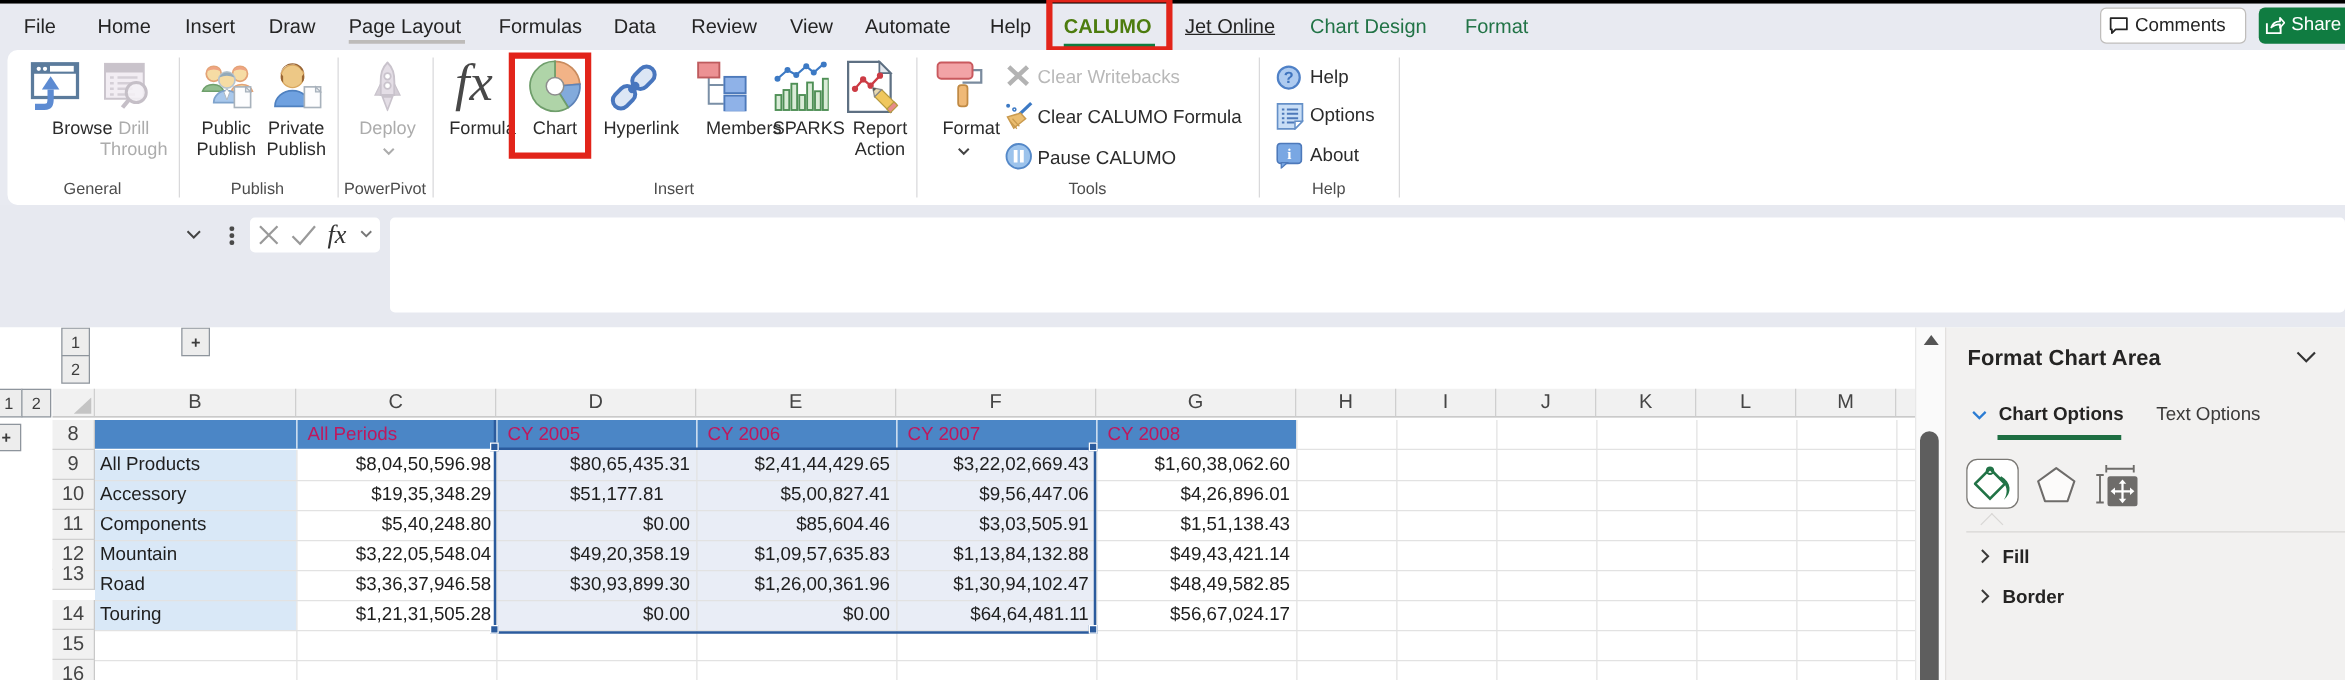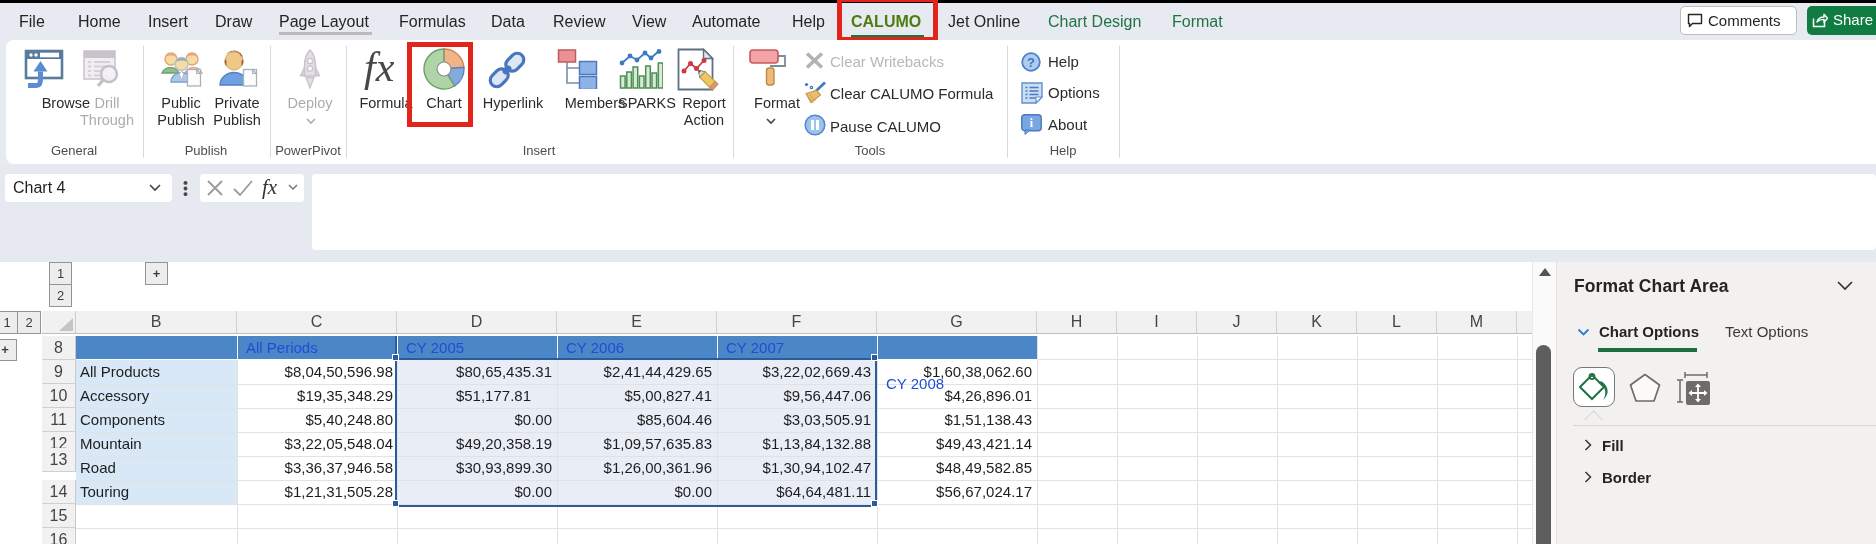--- a/index.html
+++ b/index.html
@@ -34,21 +34,21 @@
   
   #gridarea { left:0; top:262px; width:1532px; height:282px; background:#fff; overflow:hidden; }
   .ob { position:absolute; background:#EDEDED; border:1px solid #8E959D; font-size:13px; color:#3C3C3C; text-align:center; }
   #colhdr { position:absolute; left:42px; top:49px; width:1490px; height:23px; background:#F1F1F1; border-bottom:1px solid #BDBDBD; }
   .ch { position:absolute; top:0; height:22px; line-height:22px; text-align:center; font-size:16px; color:#454545; border-right:1px solid #CFCFCF; }
   .rh { position:absolute; left:42px; width:34px; height:24px; line-height:24px; text-align:center; font-size:16px; color:#454545; background:#F1F1F1; border-bottom:1px solid #CFCFCF; border-right:1px solid #C9C9C9; }
   .gv { position:absolute; width:1px; background:#E2E2E2; }
   .gh { position:absolute; height:1px; background:#E2E2E2; }
   .cell { position:absolute; height:24px; line-height:24px; font-size:15px; color:#1E1E1E; white-space:nowrap; }
   .num { text-align:right; }
-  .hdrtxt { color:#1d4ed8; padding-left:5px; }
+  .hdrtxt { color:#be185d; padding-left:5px; }
   .selb { position:absolute; background:#2B5B9D; }
   .hdl { position:absolute; width:7px; height:7px; background:#2B5B9D; border:1px solid #fff; }
   
   #vscroll { left:1532px; top:262px; width:24px; height:282px; background:#FAFAFA; border-left:1px solid #E8E8E8; }
   #vthumb { position:absolute; left:3px; top:83px; width:15px; height:230px; background:#5E5E5E; border-radius:8px; }
   
   #panel { left:1556px; top:262px; width:320px; height:282px; background:#F2F1F0; border-left:1px solid #E2E0DE; }
   #ptitle { position:absolute; left:17px; top:14px; font-size:17.5px; font-weight:bold; color:#252423; letter-spacing:0.1px; }
   .ptab { position:absolute; top:61px; font-size:15px; color:#3B3A39; }
   #ptab1 { left:42px; font-weight:bold; color:#252423; }
@@ -69,21 +69,21 @@
     <span class="mi" style="left:148px;">Insert</span>
     <span class="mi" style="left:215px;">Draw</span>
     <span class="mi" style="left:279px;">Page Layout</span>
     <span class="mi" style="left:399px;">Formulas</span>
     <span class="mi" style="left:491px;">Data</span>
     <span class="mi" style="left:553px;">Review</span>
     <span class="mi" style="left:632px;">View</span>
     <span class="mi" style="left:692px;">Automate</span>
     <span class="mi" style="left:792px;">Help</span>
     <span class="mi" style="left:851px; font-weight:bold; color:#4d7c0f;">CALUMO</span>
-    <span class="mi" style="left:948px;">Jet Online</span>
+    <span class="mi" style="left:948px;text-decoration:underline;">Jet Online</span>
     <span class="mi green" style="left:1048px;">Chart Design</span>
     <span class="mi green" style="left:1172px;">Format</span>
     <div class="abs" id="pl-ul"></div>
     <div class="abs" id="calumo-ul"></div>
     <div class="abs" id="commentsbtn">Comments</div>
     <svg class="abs" style="left:1687px; top:10px;" width="16" height="15" viewBox="0 0 16 15">
       <path d="M1.5 1.5 h13 v9 h-9 l-3 3 v-3 h-1 z" fill="none" stroke="#242424" stroke-width="1.4" stroke-linejoin="round"></path>
     </svg>
     <div class="abs" id="sharebtn">Share</div>
     <svg class="abs" style="left:1812px; top:10px;" width="16" height="15" viewBox="0 0 16 15">
@@ -288,21 +288,20 @@
 
     <div class="rlabel" style="left:28px; width:80px;">General</div>
     <div class="rlabel" style="left:160px; width:80px;">Publish</div>
     <div class="rlabel" style="left:252px; width:100px;">PowerPivot</div>
     <div class="rlabel" style="left:493px; width:80px;">Insert</div>
     <div class="rlabel" style="left:824px; width:80px;">Tools</div>
     <div class="rlabel" style="left:1017px; width:80px;">Help</div>
   </div>
 
   <div class="abs" id="fstrip">
-    <div class="abs" id="namebox">Chart 4</div>
     <svg class="abs" style="left:148px; top:19px;" width="14" height="10" viewBox="0 0 14 10">
         <path d="M2 2 l5 5 l5-5" fill="none" stroke="#444" stroke-width="1.6"></path>
       </svg>
     <svg class="abs" style="left:183px; top:17px;" width="5" height="15" viewBox="0 0 5 15">
         <rect x="0.6" y="0" width="3.8" height="3.8" rx="1.6" fill="#4A4A4A"></rect>
         <rect x="0.6" y="5.6" width="3.8" height="3.8" rx="1.6" fill="#4A4A4A"></rect>
         <rect x="0.6" y="11.2" width="3.8" height="3.8" rx="1.6" fill="#4A4A4A"></rect>
       </svg>
     <div class="abs" id="fxbox"></div>
     <svg class="abs" style="left:206px; top:15px;" width="18" height="18" viewBox="0 0 18 18">
@@ -386,21 +385,21 @@
     <div class="gh" style="left:76px; top:170px; width:1456px;"></div>
     <div class="gh" style="left:76px; top:194px; width:1456px;"></div>
     <div class="gh" style="left:76px; top:218px; width:1456px;"></div>
     <div class="gh" style="left:76px; top:242px; width:1456px;"></div>
     <div class="gh" style="left:76px; top:266px; width:1456px;"></div>
 
     <div class="cell hdrtxt" style="left:241px; top:74px;">All Periods</div>
     <div class="cell hdrtxt" style="left:401px; top:74px;">CY 2005</div>
     <div class="cell hdrtxt" style="left:561px; top:74px;">CY 2006</div>
     <div class="cell hdrtxt" style="left:721px; top:74px;">CY 2007</div>
-    <div class="cell hdrtxt" style="left:881px; top:74px;margin-top:36px;">CY 2008</div>
+    <div class="cell hdrtxt" style="left:881px; top:74px;">CY 2008</div>
 
     <div class="cell" style="left:80px; top:98px;">All Products</div>
     <div class="cell" style="left:80px; top:122px;">Accessory</div>
     <div class="cell" style="left:80px; top:146px;">Components</div>
     <div class="cell" style="left:80px; top:170px;">Mountain</div>
     <div class="cell" style="left:80px; top:194px;">Road</div>
     <div class="cell" style="left:80px; top:218px;">Touring</div>
 
     <div class="cell num" style="left:241px; top:98px; width:152px;">$8,04,50,596.98</div>
     <div class="cell num" style="left:241px; top:122px; width:152px;">$19,35,348.29</div>

